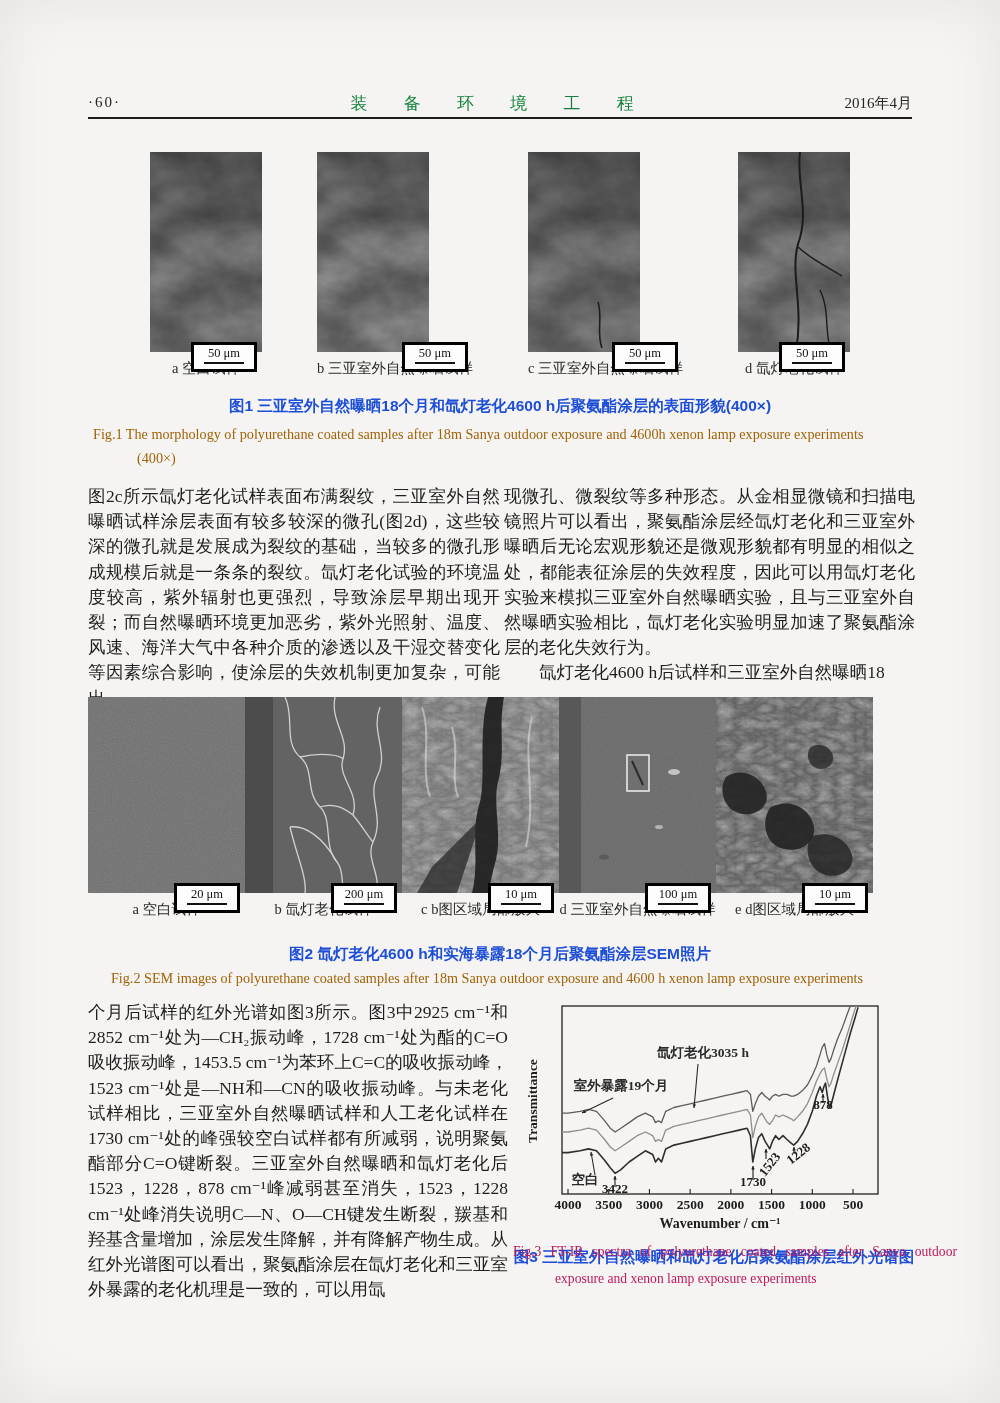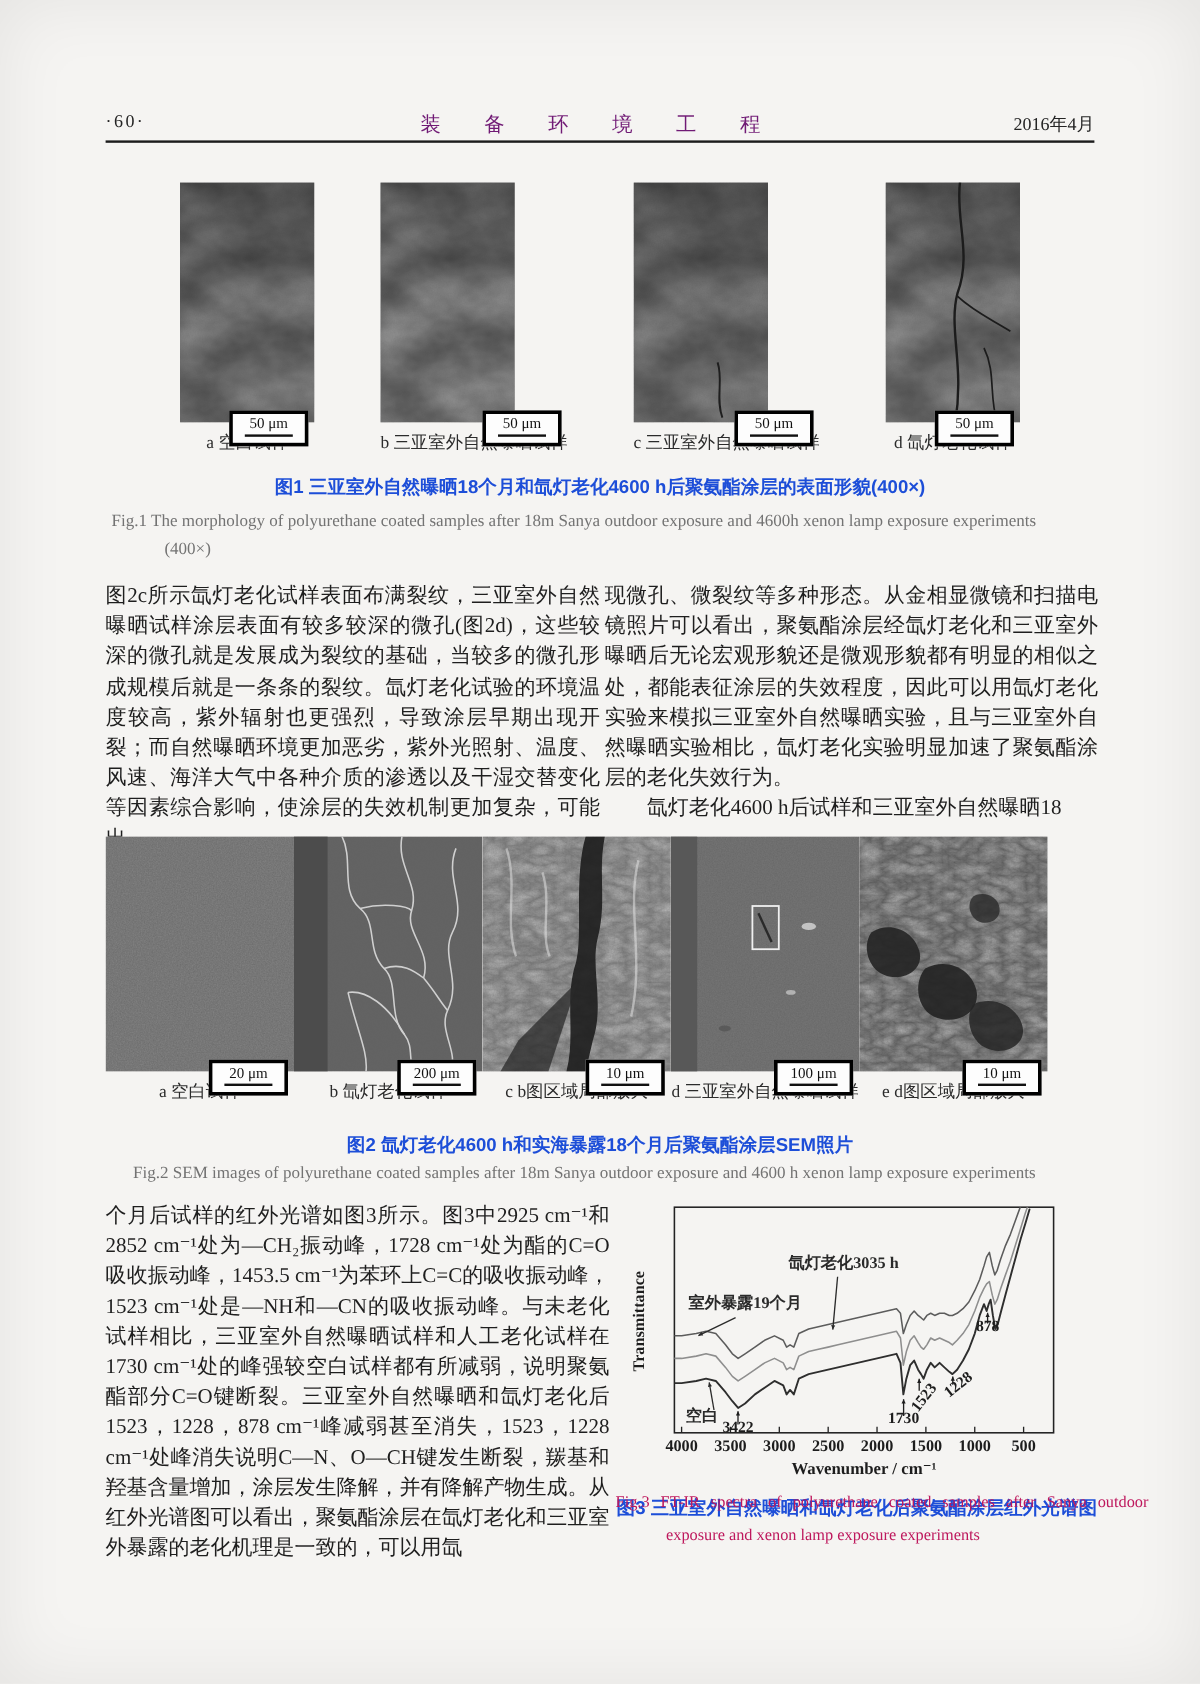--- a/index.html
+++ b/index.html
@@ -2,36 +2,36 @@
 <html><head>
 <meta charset="utf-8">
 <style>
   html,body{margin:0;padding:0;}
   body{width:1000px;height:1403px;background:#eceae8;font-family:"Liberation Serif","DejaVu Serif",serif;}
   .page{position:relative;width:1000px;height:1403px;background:#f5f4f2;overflow:hidden;
         box-shadow:inset 0 0 60px rgba(0,0,0,0.07);color:#242424;}
   .abs{position:absolute;}
   
   .pageno{left:88px;top:94px;font-size:15px;letter-spacing:2px;}
-  .jtitle{left:0;right:0;top:92px;text-align:center;font-size:17px;letter-spacing:16px;color:#701a75;}
+  .jtitle{left:0;right:0;top:92px;text-align:center;font-size:17px;letter-spacing:16px;color:#15803d;}
   .jdate{right:88px;top:94px;font-size:15px;}
   .rule{left:88px;top:117px;width:824px;height:2px;background:#1c1c1c;}
   
   .figrow1{left:150px;top:152px;width:700px;display:flex;justify-content:space-between;}
   .figrow2{left:88px;top:697px;width:692px;display:flex;justify-content:space-between;}
   .micro{position:relative;}
   .micro svg{display:block;}
   .scalebox{position:absolute;right:5px;bottom:6px;background:#fdfdfd;border:3px solid #000000;
             width:60px;height:24px;text-align:center;font-size:12.5px;line-height:17px;color:#111;}
   .scalebox .bar{margin:0 auto;width:40px;height:2px;background:#111;}
   .subcap{margin-top:7px;text-align:center;font-size:14.5px;color:#2b2b2b;}
   
   .capzh{font-family:"Liberation Sans","DejaVu Sans",sans-serif;font-weight:700;font-size:15.5px;
          text-align:center;color:#1d4ed8;}
-  .capen{font-size:14.2px;color:#737373;}
+  .capen{font-size:14.2px;color:#a16207;}
   .fig1capzh{left:88px;top:396px;width:824px;}
   .fig1capen{left:93px;top:422px;width:822px;padding-left:44px;text-indent:-44px;line-height:24px;text-align:justify;}
   .fig2capzh{left:88px;top:944px;width:824px;}
   .fig2capen{left:75px;top:970px;width:824px;text-align:center;}
   
   .coltext{font-size:17.5px;line-height:25.2px;text-align:justify;color:#1e1e1e;}
   .coltop-left{left:88px;top:484px;width:412px;}
   .coltop-right{left:504px;top:484px;width:411px;}
   .indent{text-indent:2em;margin:0;}
   .noindent{text-indent:0;margin:0;}

